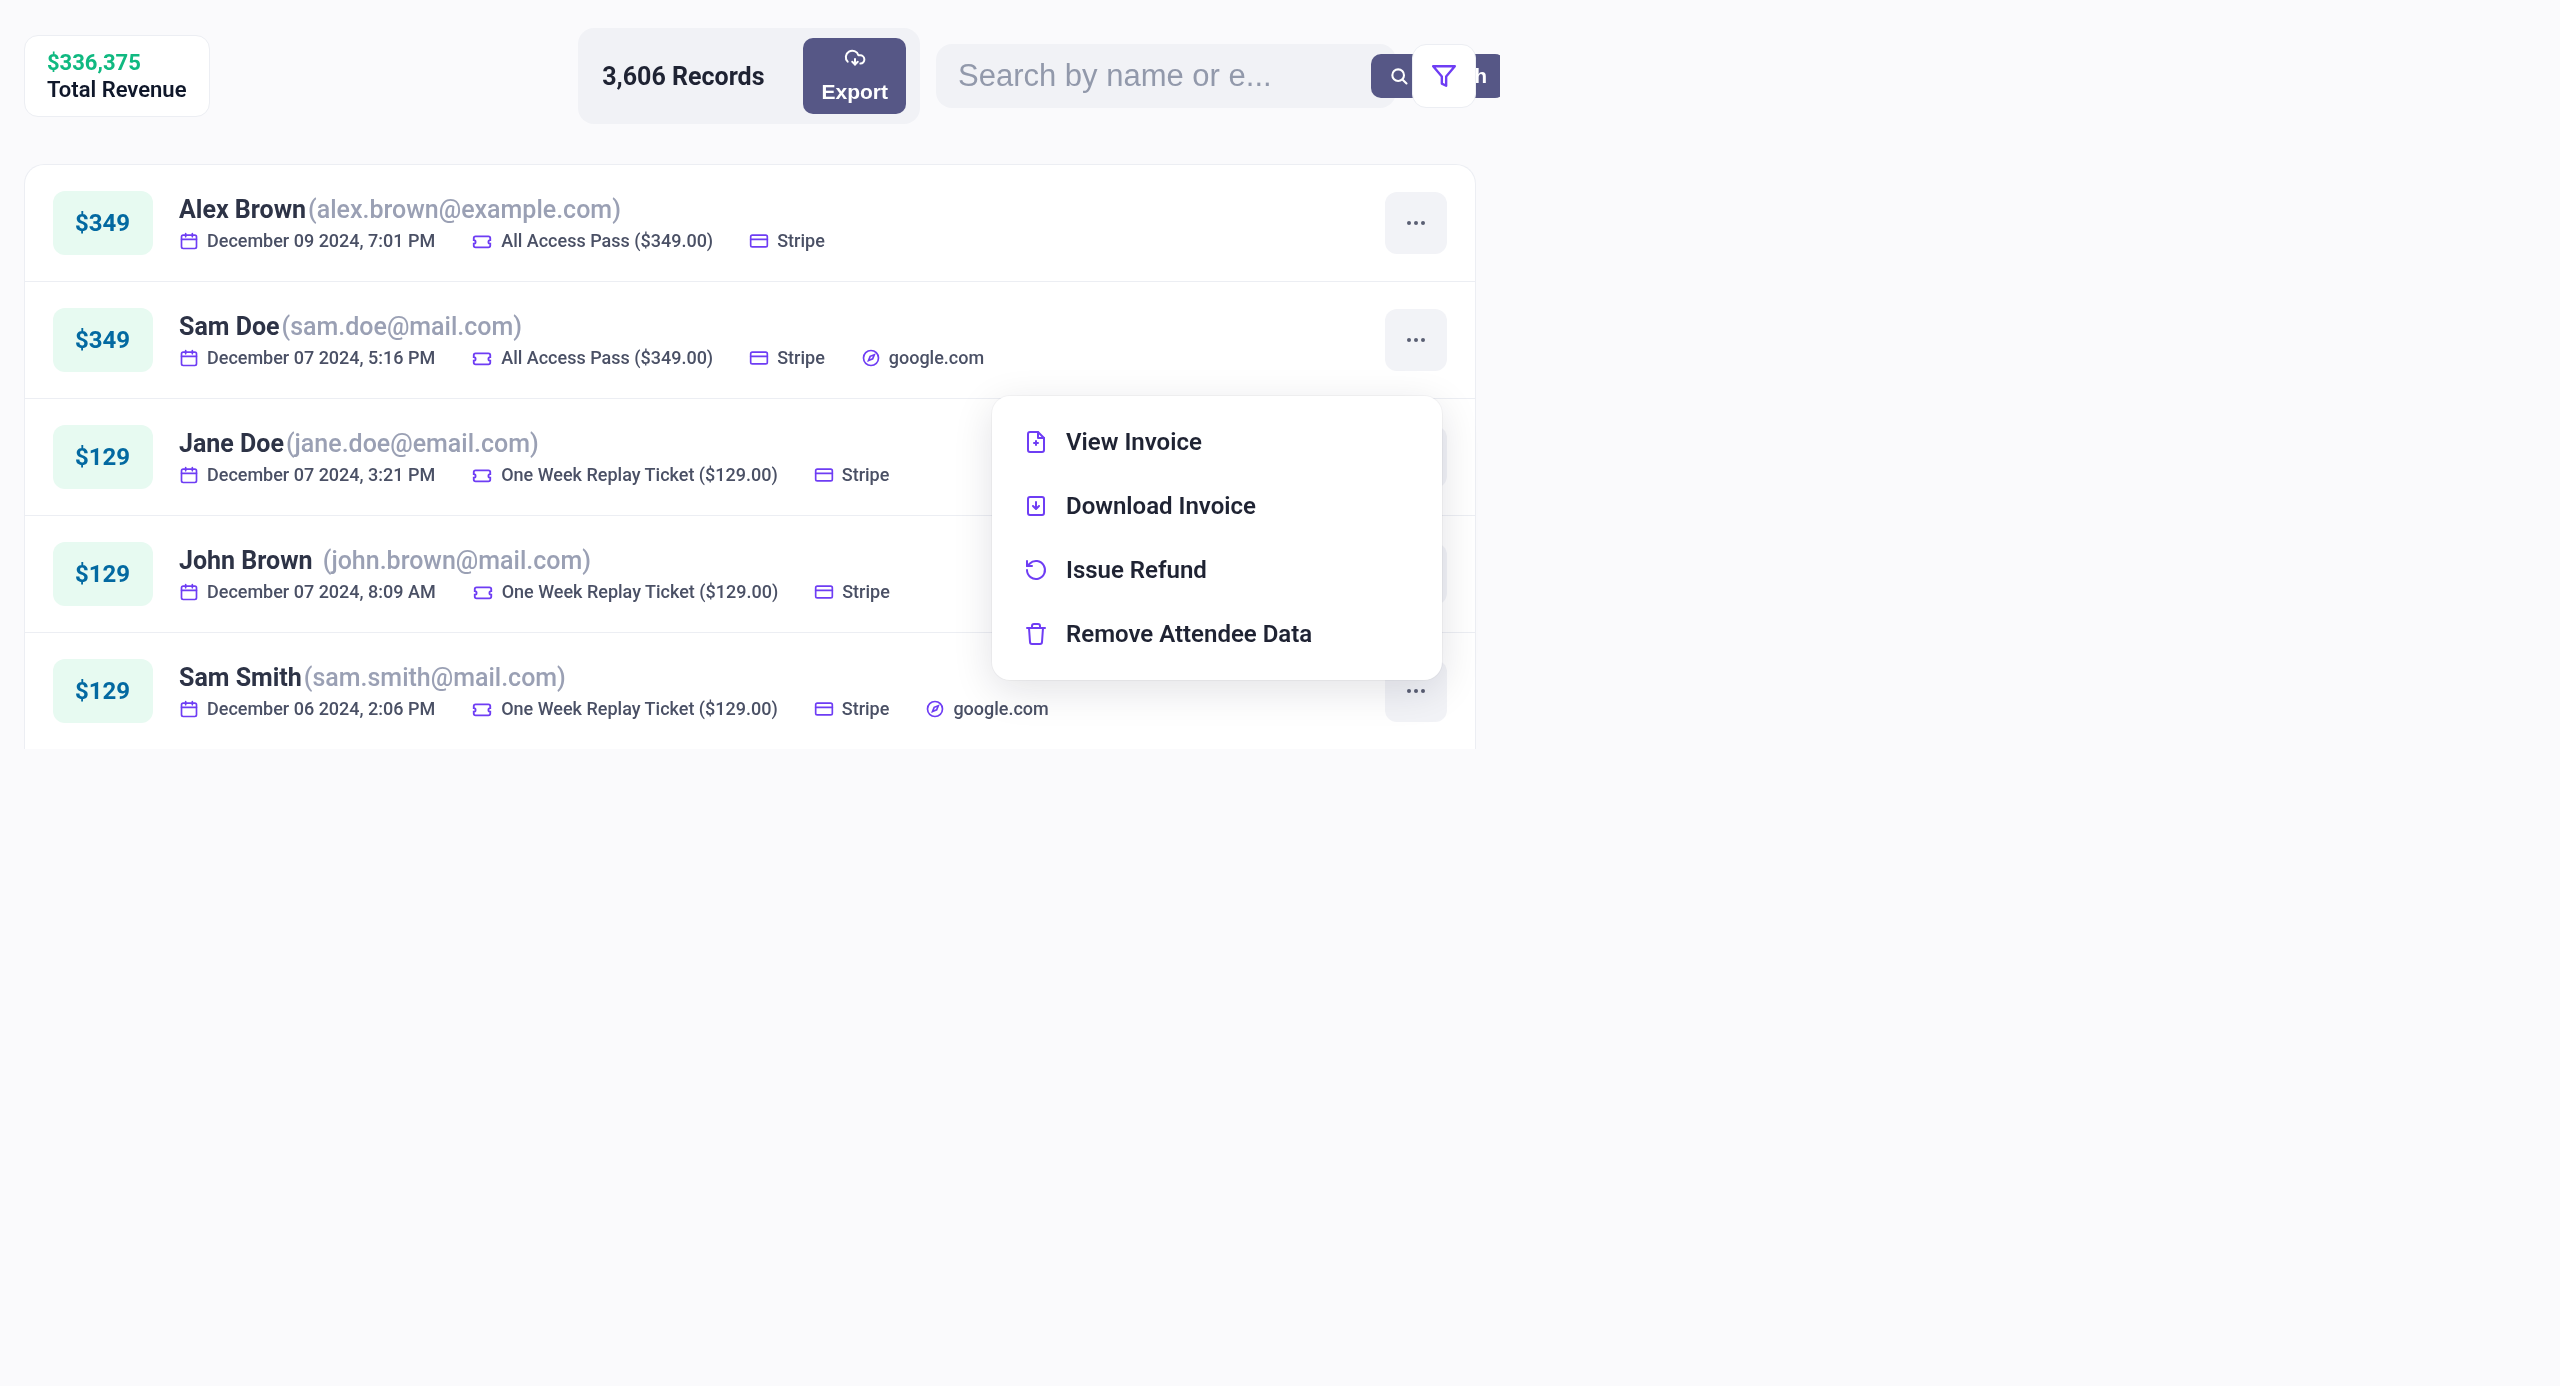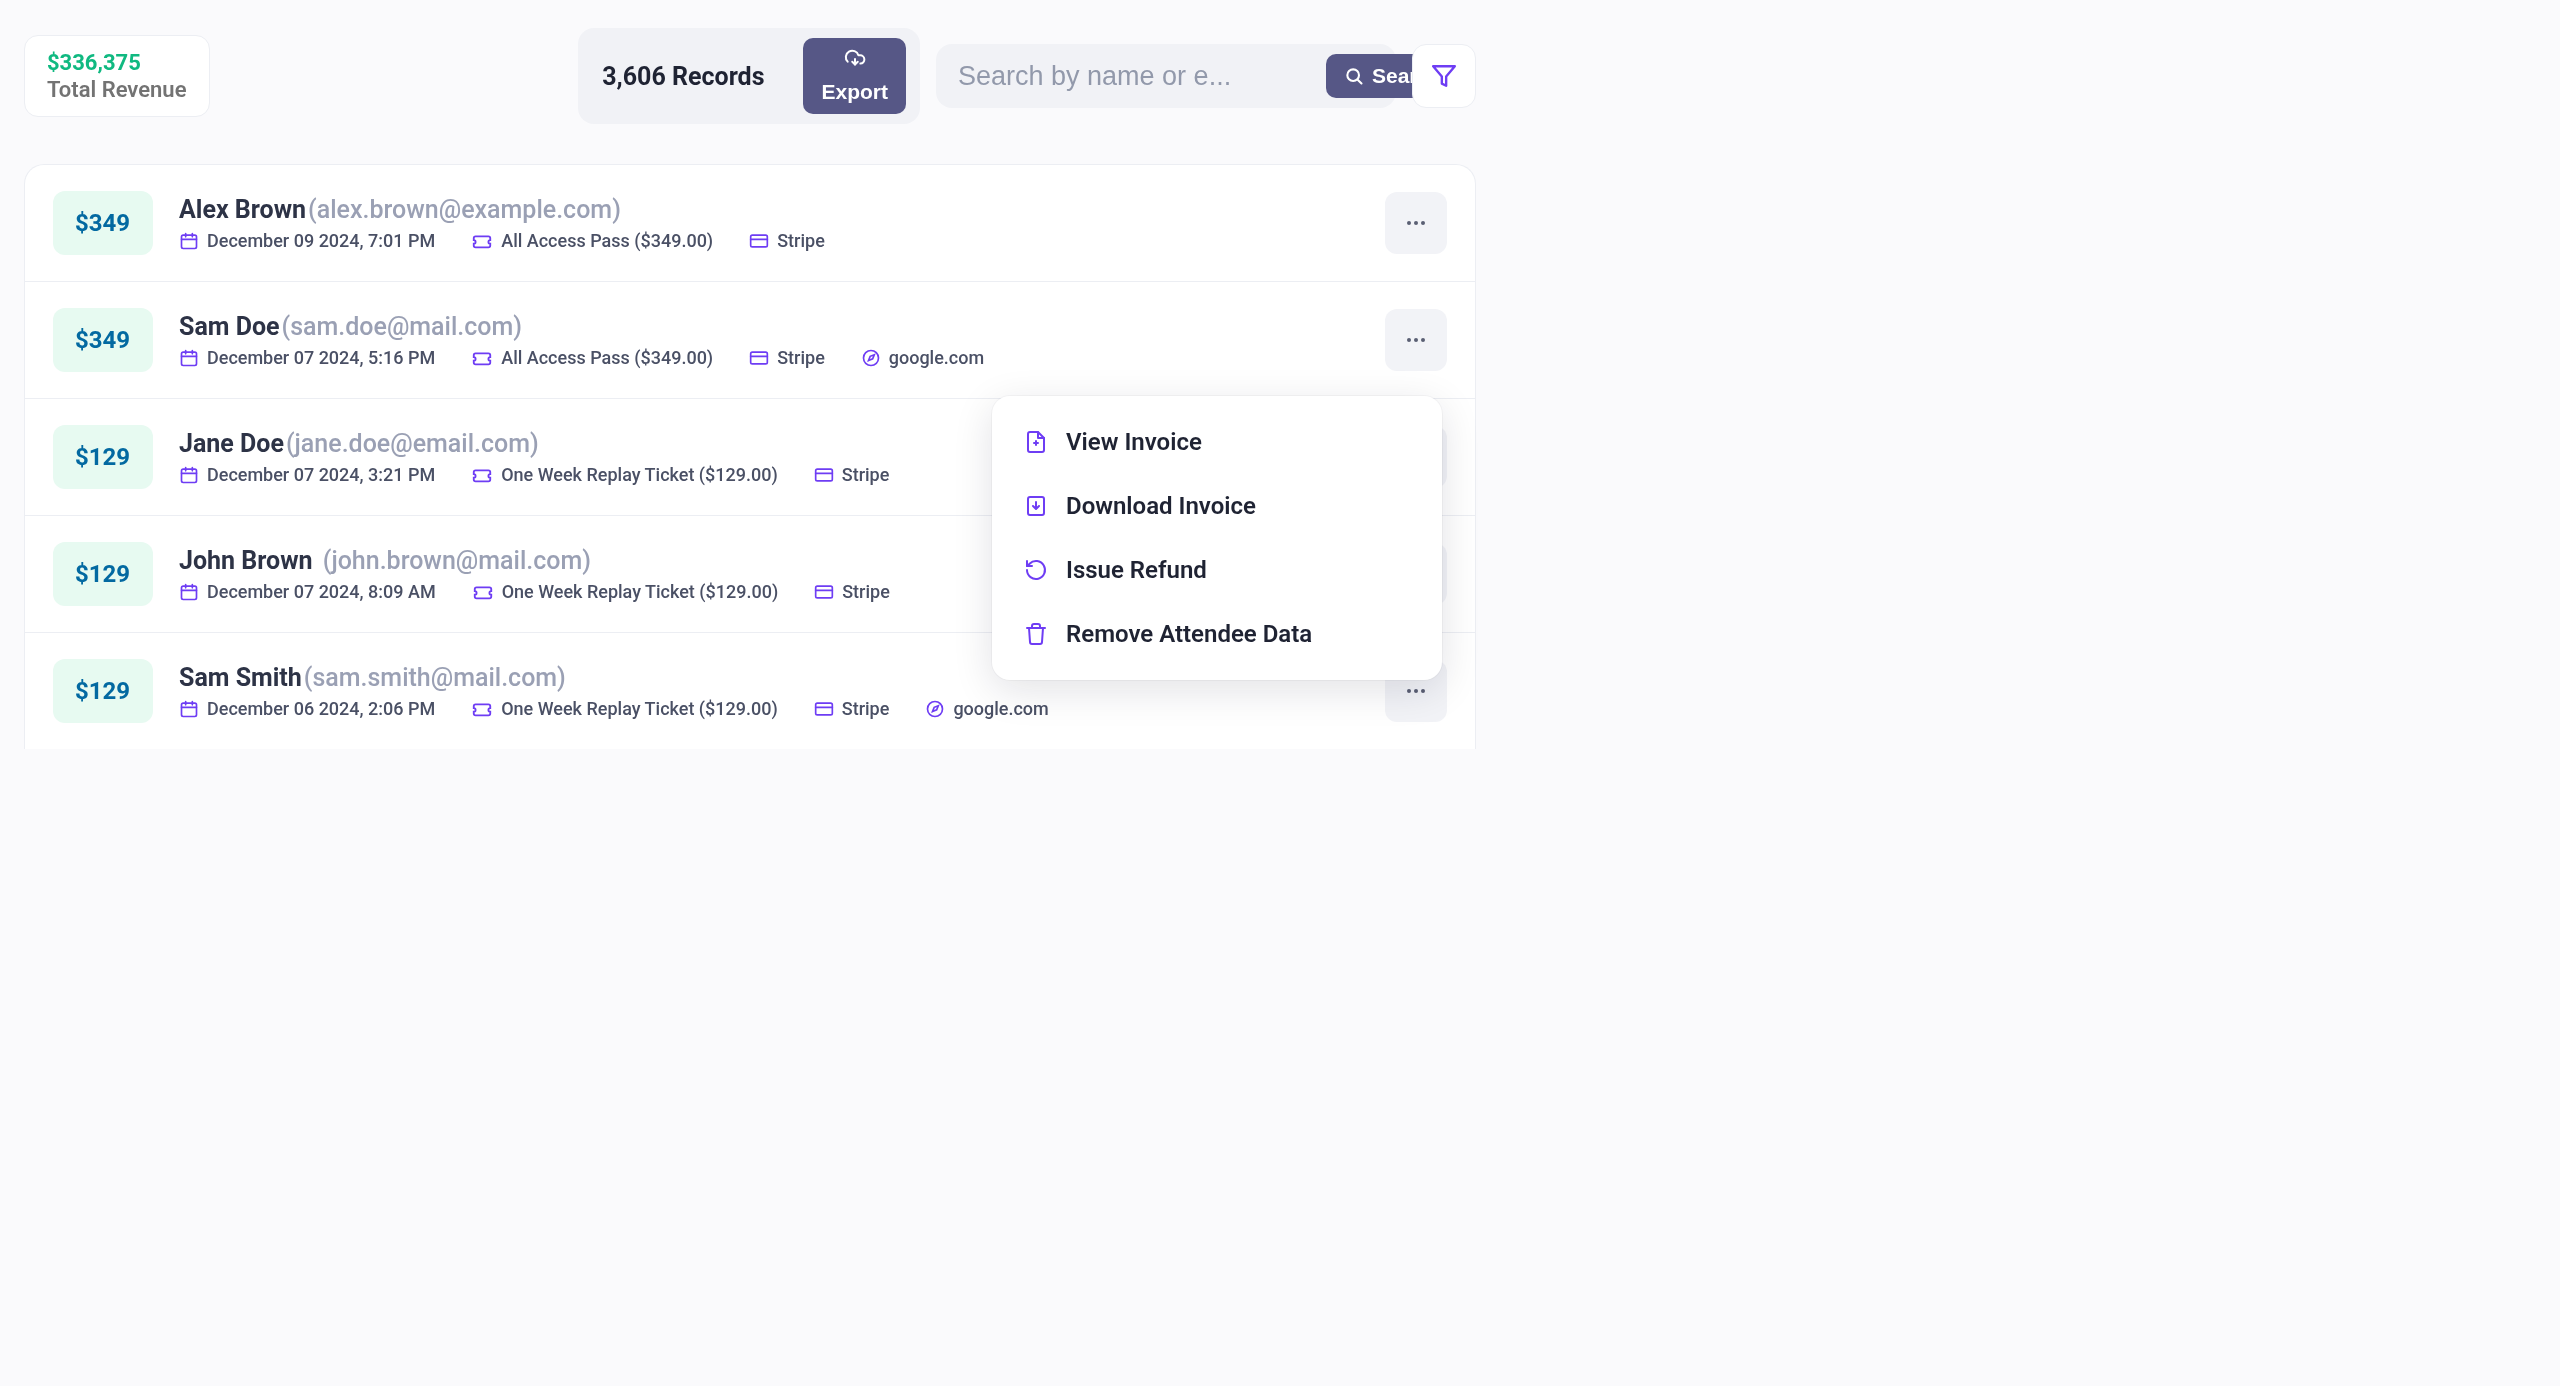--- a/index.html
+++ b/index.html
@@ -23,21 +23,21 @@
     border: 1px solid #eceef3;
     border-radius: 14px;
     padding: 14px 22px;
   }
   .revenue-amount {
     color: #10b981;
     font-weight: 700;
     font-size: 22px;
   }
   .revenue-label {
-    color: #737373;
+    color: #0f172a;
     font-weight: 600;
     font-size: 22px;
     margin-top: 2px;
   }
   .spacer { flex: 1; }
   .records-pill {
     background: #f1f2f6;
     border-radius: 16px;
     padding: 10px 14px 10px 24px;
     display: flex;
@@ -69,21 +69,21 @@
     padding: 10px 14px 10px 22px;
     display: flex;
     align-items: center;
     gap: 14px;
     width: 460px;
   }
   .search-input {
     background: transparent;
     border: none;
     outline: none;
-    font-size: 27px;
+    font-size: 31px;
     color: #6b7280;
     flex: 1;
     font-weight: 500;
   }
   .search-input::placeholder { color: #9299ab; }
   .search-btn {
     background: #565786;
     color: #fff;
     border: none;
     border-radius: 10px;

